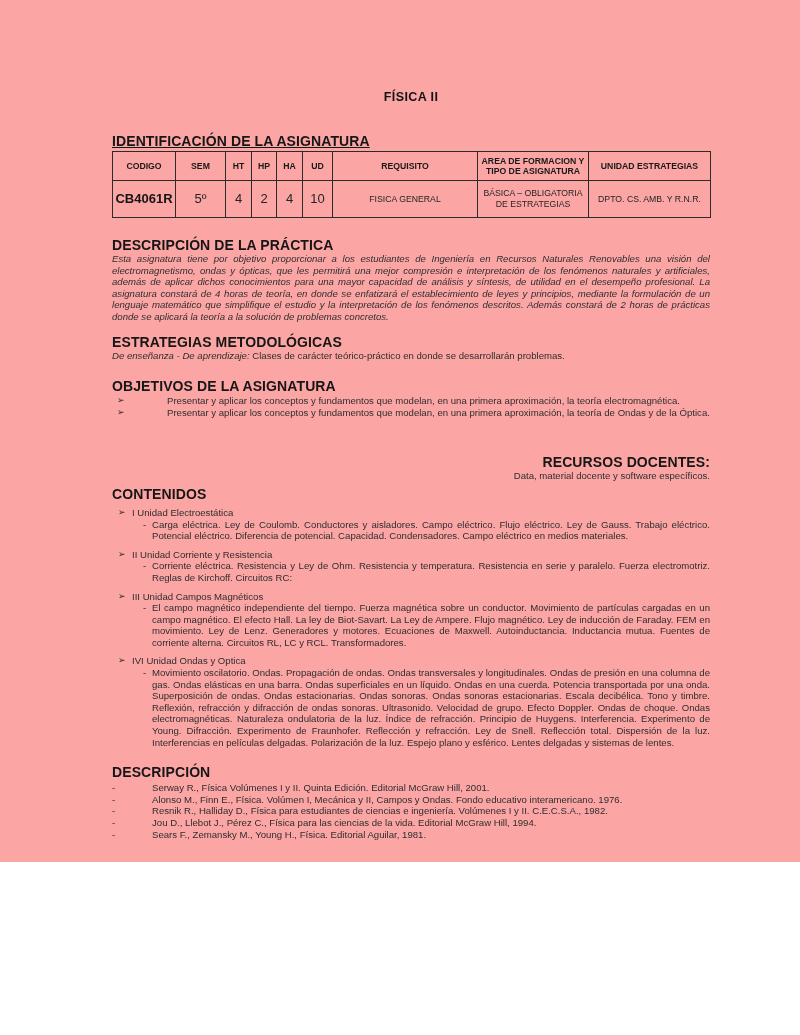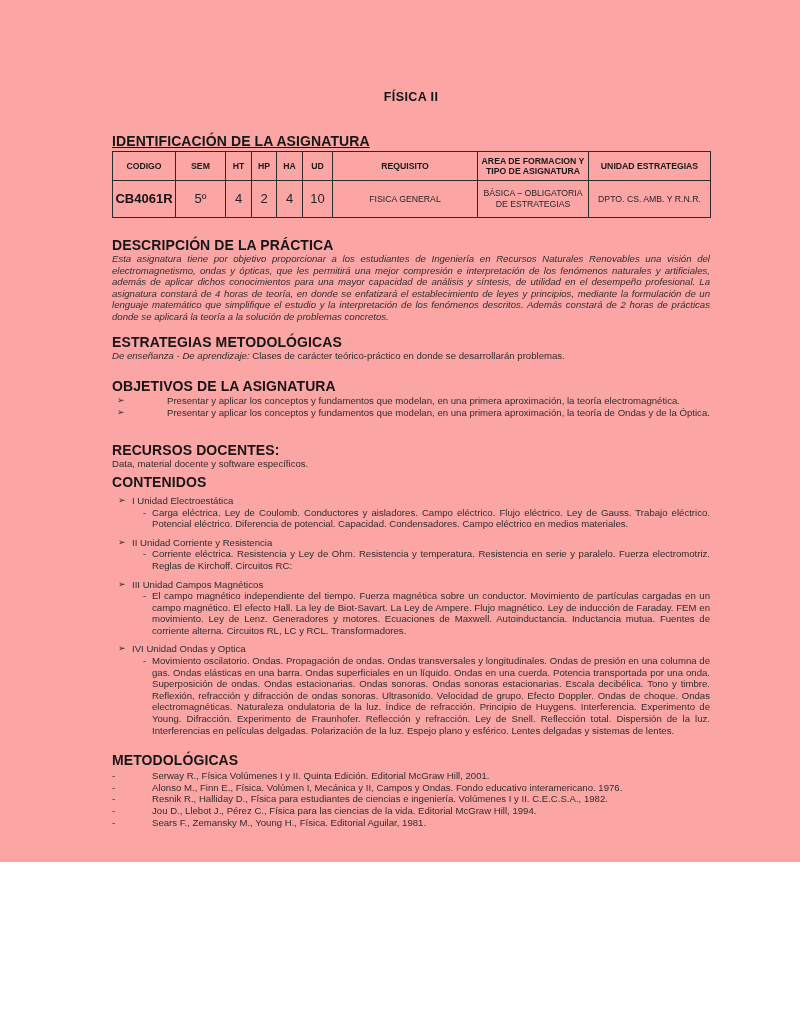--- a/index.html
+++ b/index.html
@@ -71,21 +71,21 @@
   }
   .cell-codigo{font-size:13px !important;font-weight:bold;color:#141414 !important;}
   .cell-small{font-size:8.7px !important;}
 
   
   .sec-ident{margin-top:29px;}
   .sec-desc{margin-top:19px;}
   .sec-desc .body-text{margin-top:0;font-style:italic;}
   .sec-estr{margin-top:11px;}
   .sec-obj{margin-top:17px;}
-  .sec-rec{margin-top:24px;}
+  .sec-rec{margin-top:36px;text-align:right;}
   .sec-cont{margin-top:4px;}
   .sec-bib{margin-top:16px;}
 
   
   .obj-list{margin-top:1px;}
   .obj-item{display:flex;}
   .obj-item .bullet{flex:0 0 18px;margin-left:5px;font-size:9px;line-height:11.6px;color:#2a2a2a;}
   .obj-item .txt{flex:1;margin-left:32px;}
 
   .unit-list{margin-top:5px;}
@@ -228,21 +228,21 @@
           <div class="unit-detail">
             <span class="dash">-</span>
             <span class="txt justify">Movimiento oscilatorio. Ondas. Propagación de ondas. Ondas transversales y longitudinales. Ondas de presión en una columna de gas. Ondas elásticas en una barra. Ondas superficiales en un líquido. Ondas en una cuerda. Potencia transportada por una onda. Superposición de ondas. Ondas estacionarias. Ondas sonoras. Ondas sonoras estacionarias. Escala decibélica. Tono y timbre. Reflexión, refracción y difracción de ondas sonoras. Ultrasonido. Velocidad de grupo. Efecto Doppler. Ondas de choque. Ondas electromagnéticas. Naturaleza ondulatoria de la luz. Índice de refracción. Principio de Huygens. Interferencia. Experimento de Young. Difracción. Experimento de Fraunhofer. Reflección y refracción. Ley de Snell. Reflección total. Dispersión de la luz. Interferencias en películas delgadas. Polarización de la luz. Espejo plano y esférico. Lentes delgadas y sistemas de lentes.</span>
           </div>
         </div>
 
       </div>
     </section>
 
     <section class="sec-bib">
-      <h2 class="sec-heading">METODOLÓGICAS</h2>
+      <h2 class="sec-heading">DESCRIPCIÓN</h2>
       <div class="bib-list body-text">
         <div class="bib-item">
           <span class="dash">-</span>
           <span class="txt">Serway R., Física Volúmenes I y II. Quinta Edición. Editorial McGraw Hill, 2001.</span>
         </div>
         <div class="bib-item">
           <span class="dash">-</span>
           <span class="txt">Alonso M., Finn E., Física. Volúmen I, Mecánica y II, Campos y Ondas. Fondo educativo interamericano. 1976.</span>
         </div>
         <div class="bib-item">

